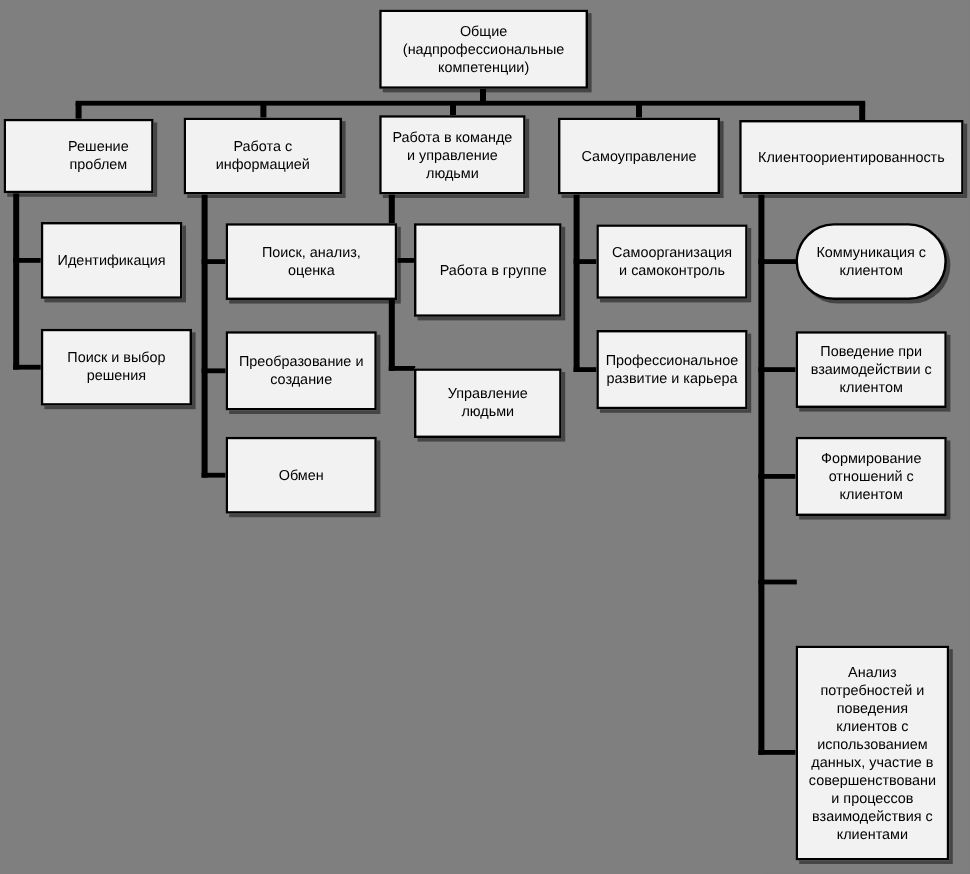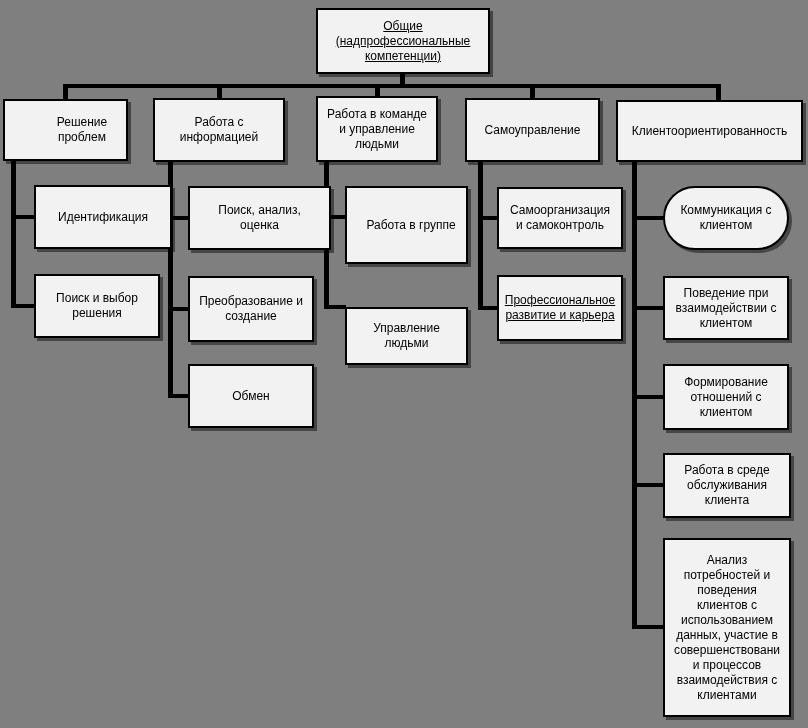--- a/index.html
+++ b/index.html
@@ -67,63 +67,60 @@
   <div class="hline" style="left:324px; top:215px; width:22px;"></div>
   <div class="hline" style="left:324px; top:305px; width:22px;"></div>
   <div class="hline" style="left:478px; top:216px; width:20px;"></div>
   <div class="hline" style="left:478px; top:306px; width:20px;"></div>
   <div class="hline" style="left:632px; top:216px; width:32px;"></div>
   <div class="hline" style="left:632px; top:306px; width:32px;"></div>
   <div class="hline" style="left:632px; top:395px; width:32px;"></div>
   <div class="hline" style="left:632px; top:483px; width:32px;"></div>
   <div class="hline" style="left:632px; top:625px; width:32px;"></div>
 
-  <div class="node" style="left:316px; top:8px; width:174px; height:66px;text-decoration:underline;">Общие
+  <div class="node" style="left:316px; top:8px; width:174px; height:66px;">Общие
 (надпрофессиональные
 компетенции)</div>
 
   <div class="node" style="left:3px; top:99px; width:125px; height:62px;padding-left:36px;">Решение проблем</div>
   <div class="node" style="left:153px; top:98px; width:132px; height:64px;">Работа с
 информацией</div>
   <div class="node" style="left:316px; top:96px; width:122px; height:66px;">Работа в команде
 и управление
 людьми</div>
   <div class="node" style="left:465px; top:98px; width:135px; height:64px;">Самоуправление</div>
   <div class="node" style="left:616px; top:100px; width:187px; height:62px;text-align:right;">Клиентоориентированность</div>
 
-  <div class="node" style="left:34px; top:185px; width:138px; height:64px;">Идентификация</div>
+  <div class="node" style="left:34px; top:185px; width:118px; height:64px;">Идентификация</div>
   <div class="node" style="left:34px; top:274px; width:126px; height:64px;">Поиск и выбор
 решения</div>
 
   <div class="node" style="left:188px; top:186px; width:143px; height:64px;">Поиск, анализ,
 оценка</div>
   <div class="node" style="left:188px; top:276px; width:126px; height:66px;">Преобразование и
 создание</div>
   <div class="node" style="left:188px; top:364px; width:126px; height:64px;">Обмен</div>
 
   <div class="node" style="left:345px; top:186px; width:123px; height:78px;padding-left:12px;">Работа в группе</div>
   <div class="node" style="left:345px; top:275px; width:123px; height:58px;margin-top:32px;">Управление
 людьми</div>
 
   <div class="node" style="left:497px; top:187px; width:126px; height:62px;">Самоорганизация
 и самоконтроль</div>
-  <div class="node" style="left:497px; top:275px; width:126px; height:66px;text-decoration:underline;">Профессиональное
+  <div class="node" style="left:497px; top:275px; width:126px; height:66px;">Профессиональное
 развитие и карьера</div>
 
   <div class="node" style="left:663px; top:186px; width:126px; height:64px;border-radius:32px;">Коммуникация с
 клиентом</div>
   <div class="node" style="left:663px; top:276px; width:126px; height:64px;">Поведение при
 взаимодействии с
 клиентом</div>
   <div class="node" style="left:663px; top:364px; width:126px; height:66px;">Формирование
 отношений с
 клиентом</div>
-  <div class="node" style="left:663px; top:453px; width:128px; height:65px;">Работа в среде
-обслуживания
-клиента</div>
   <div class="node" style="left:663px; top:538px; width:128px; height:179px;">Анализ
 потребностей и
 поведения
 клиентов с
 использованием
 данных, участие в
 совершенствовани
 и процессов
 взаимодействия с
 клиентами</div>

